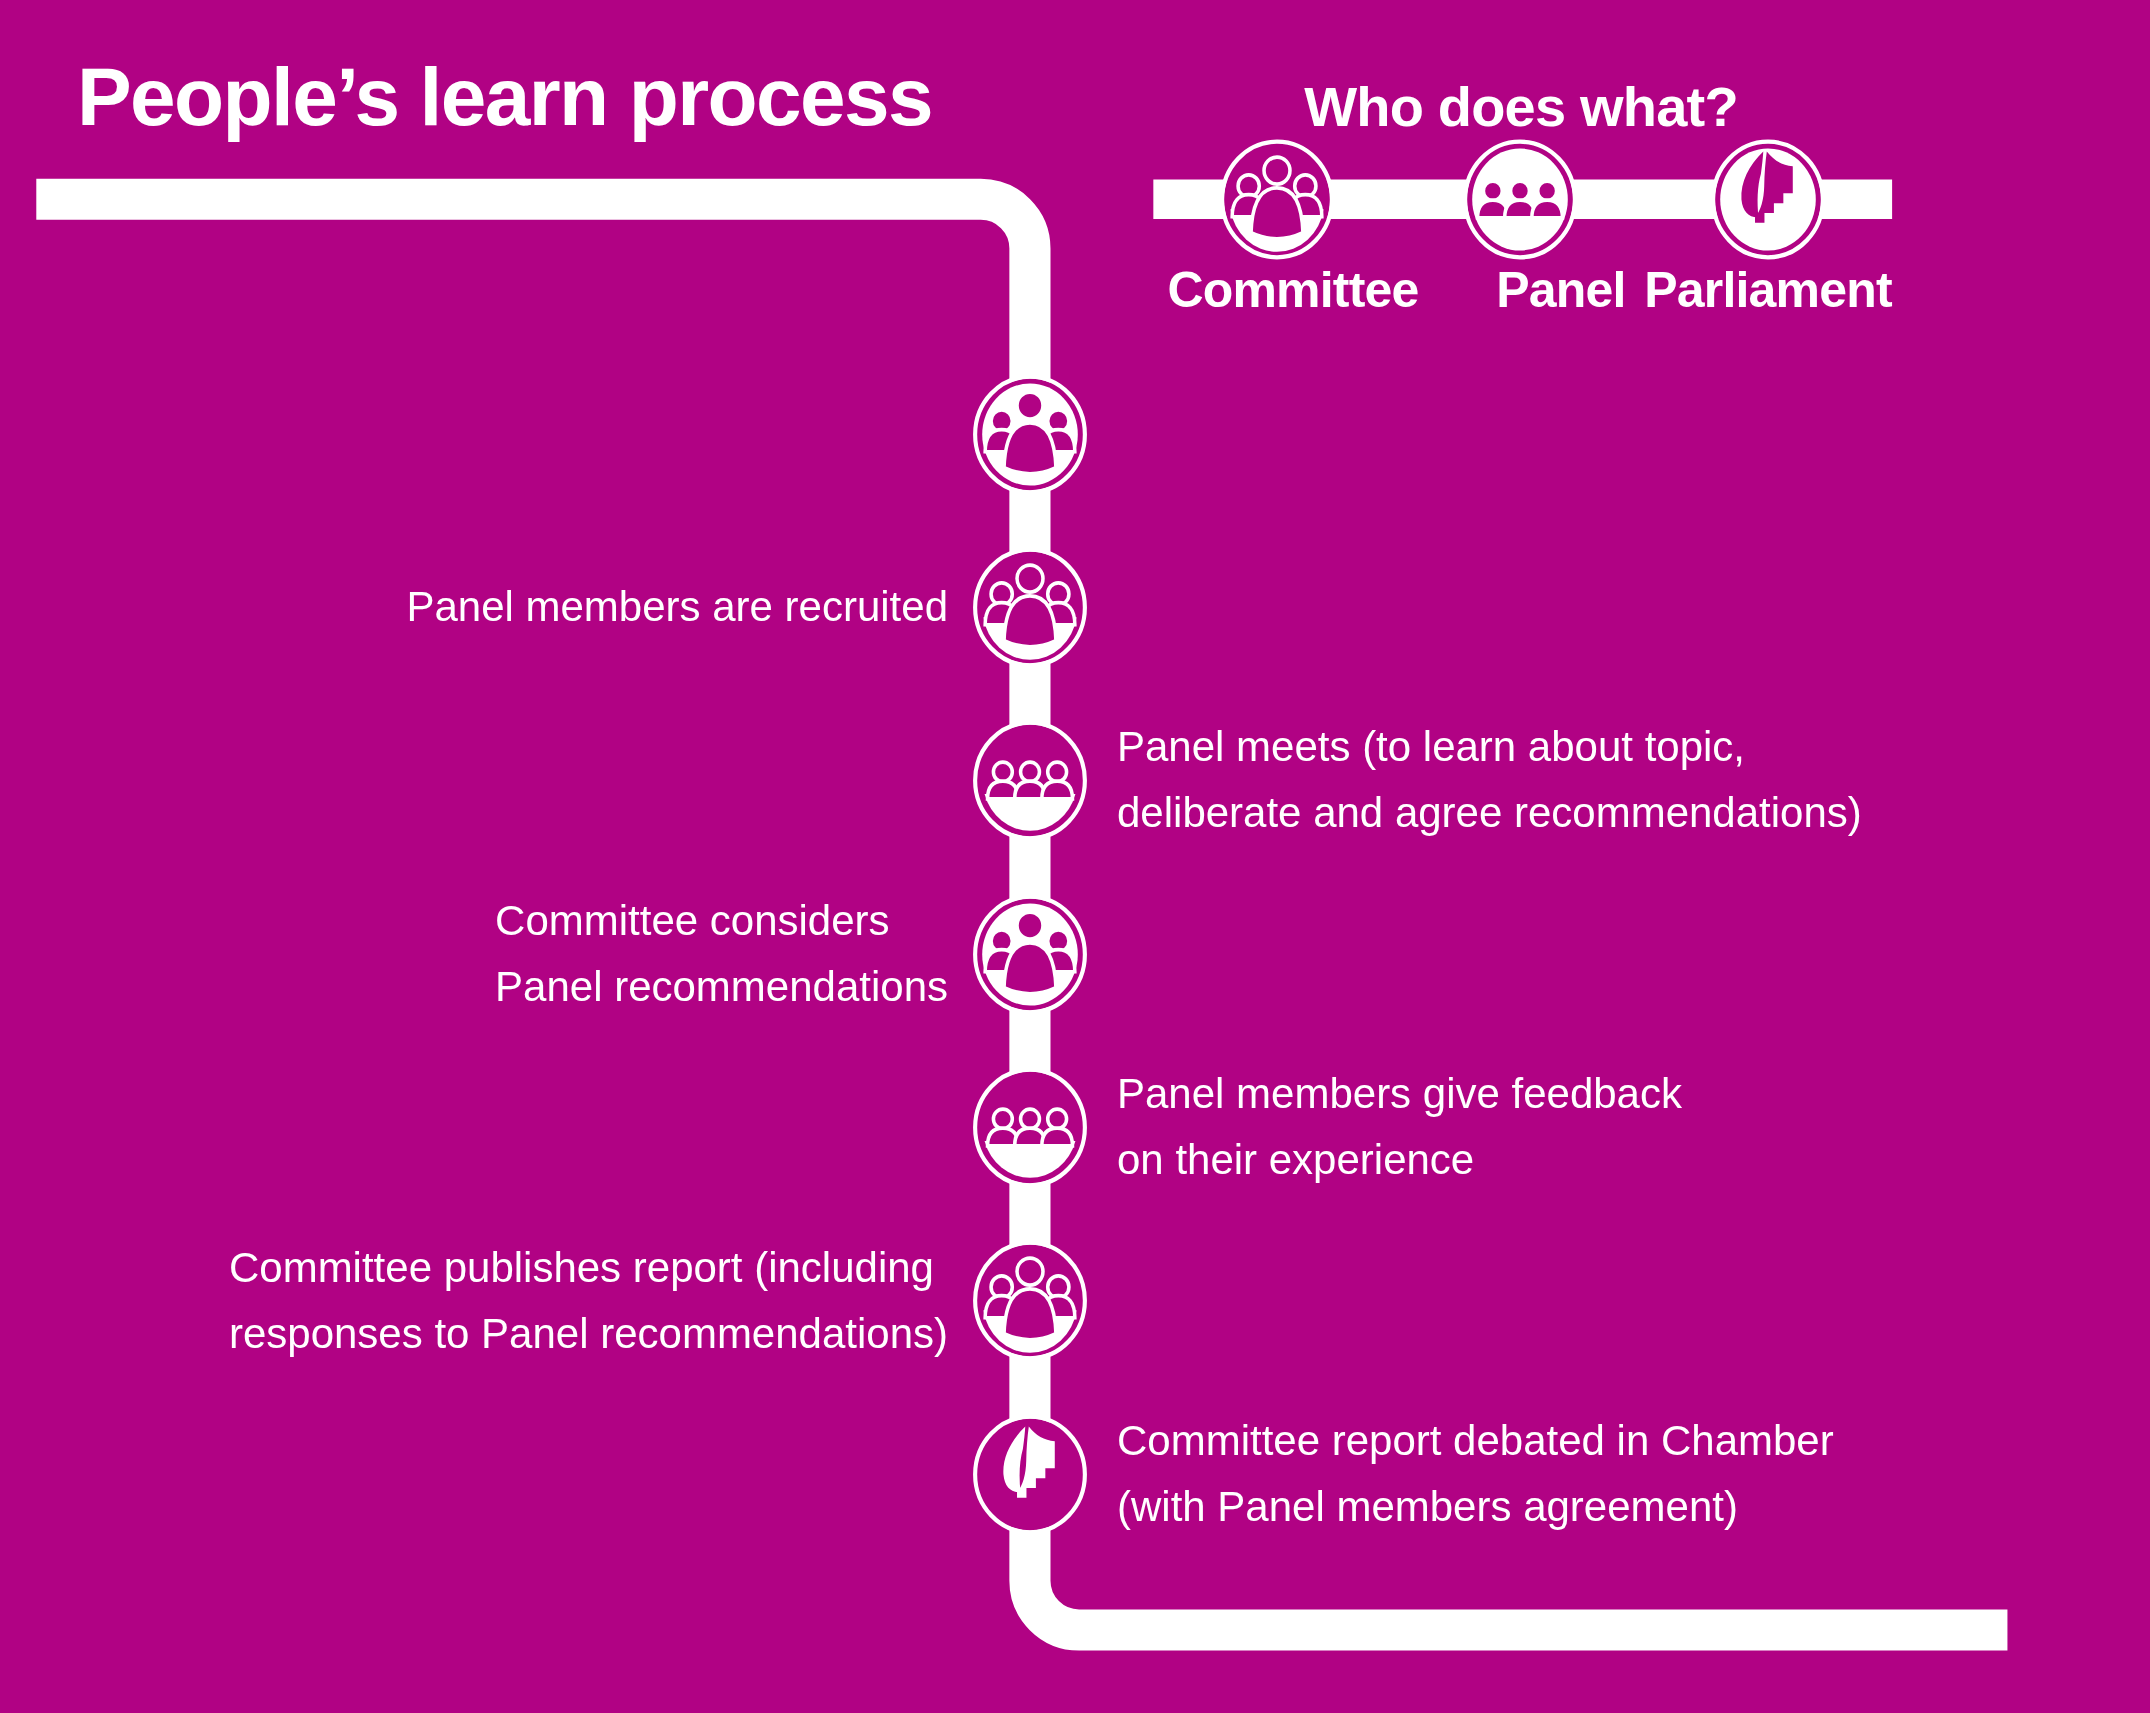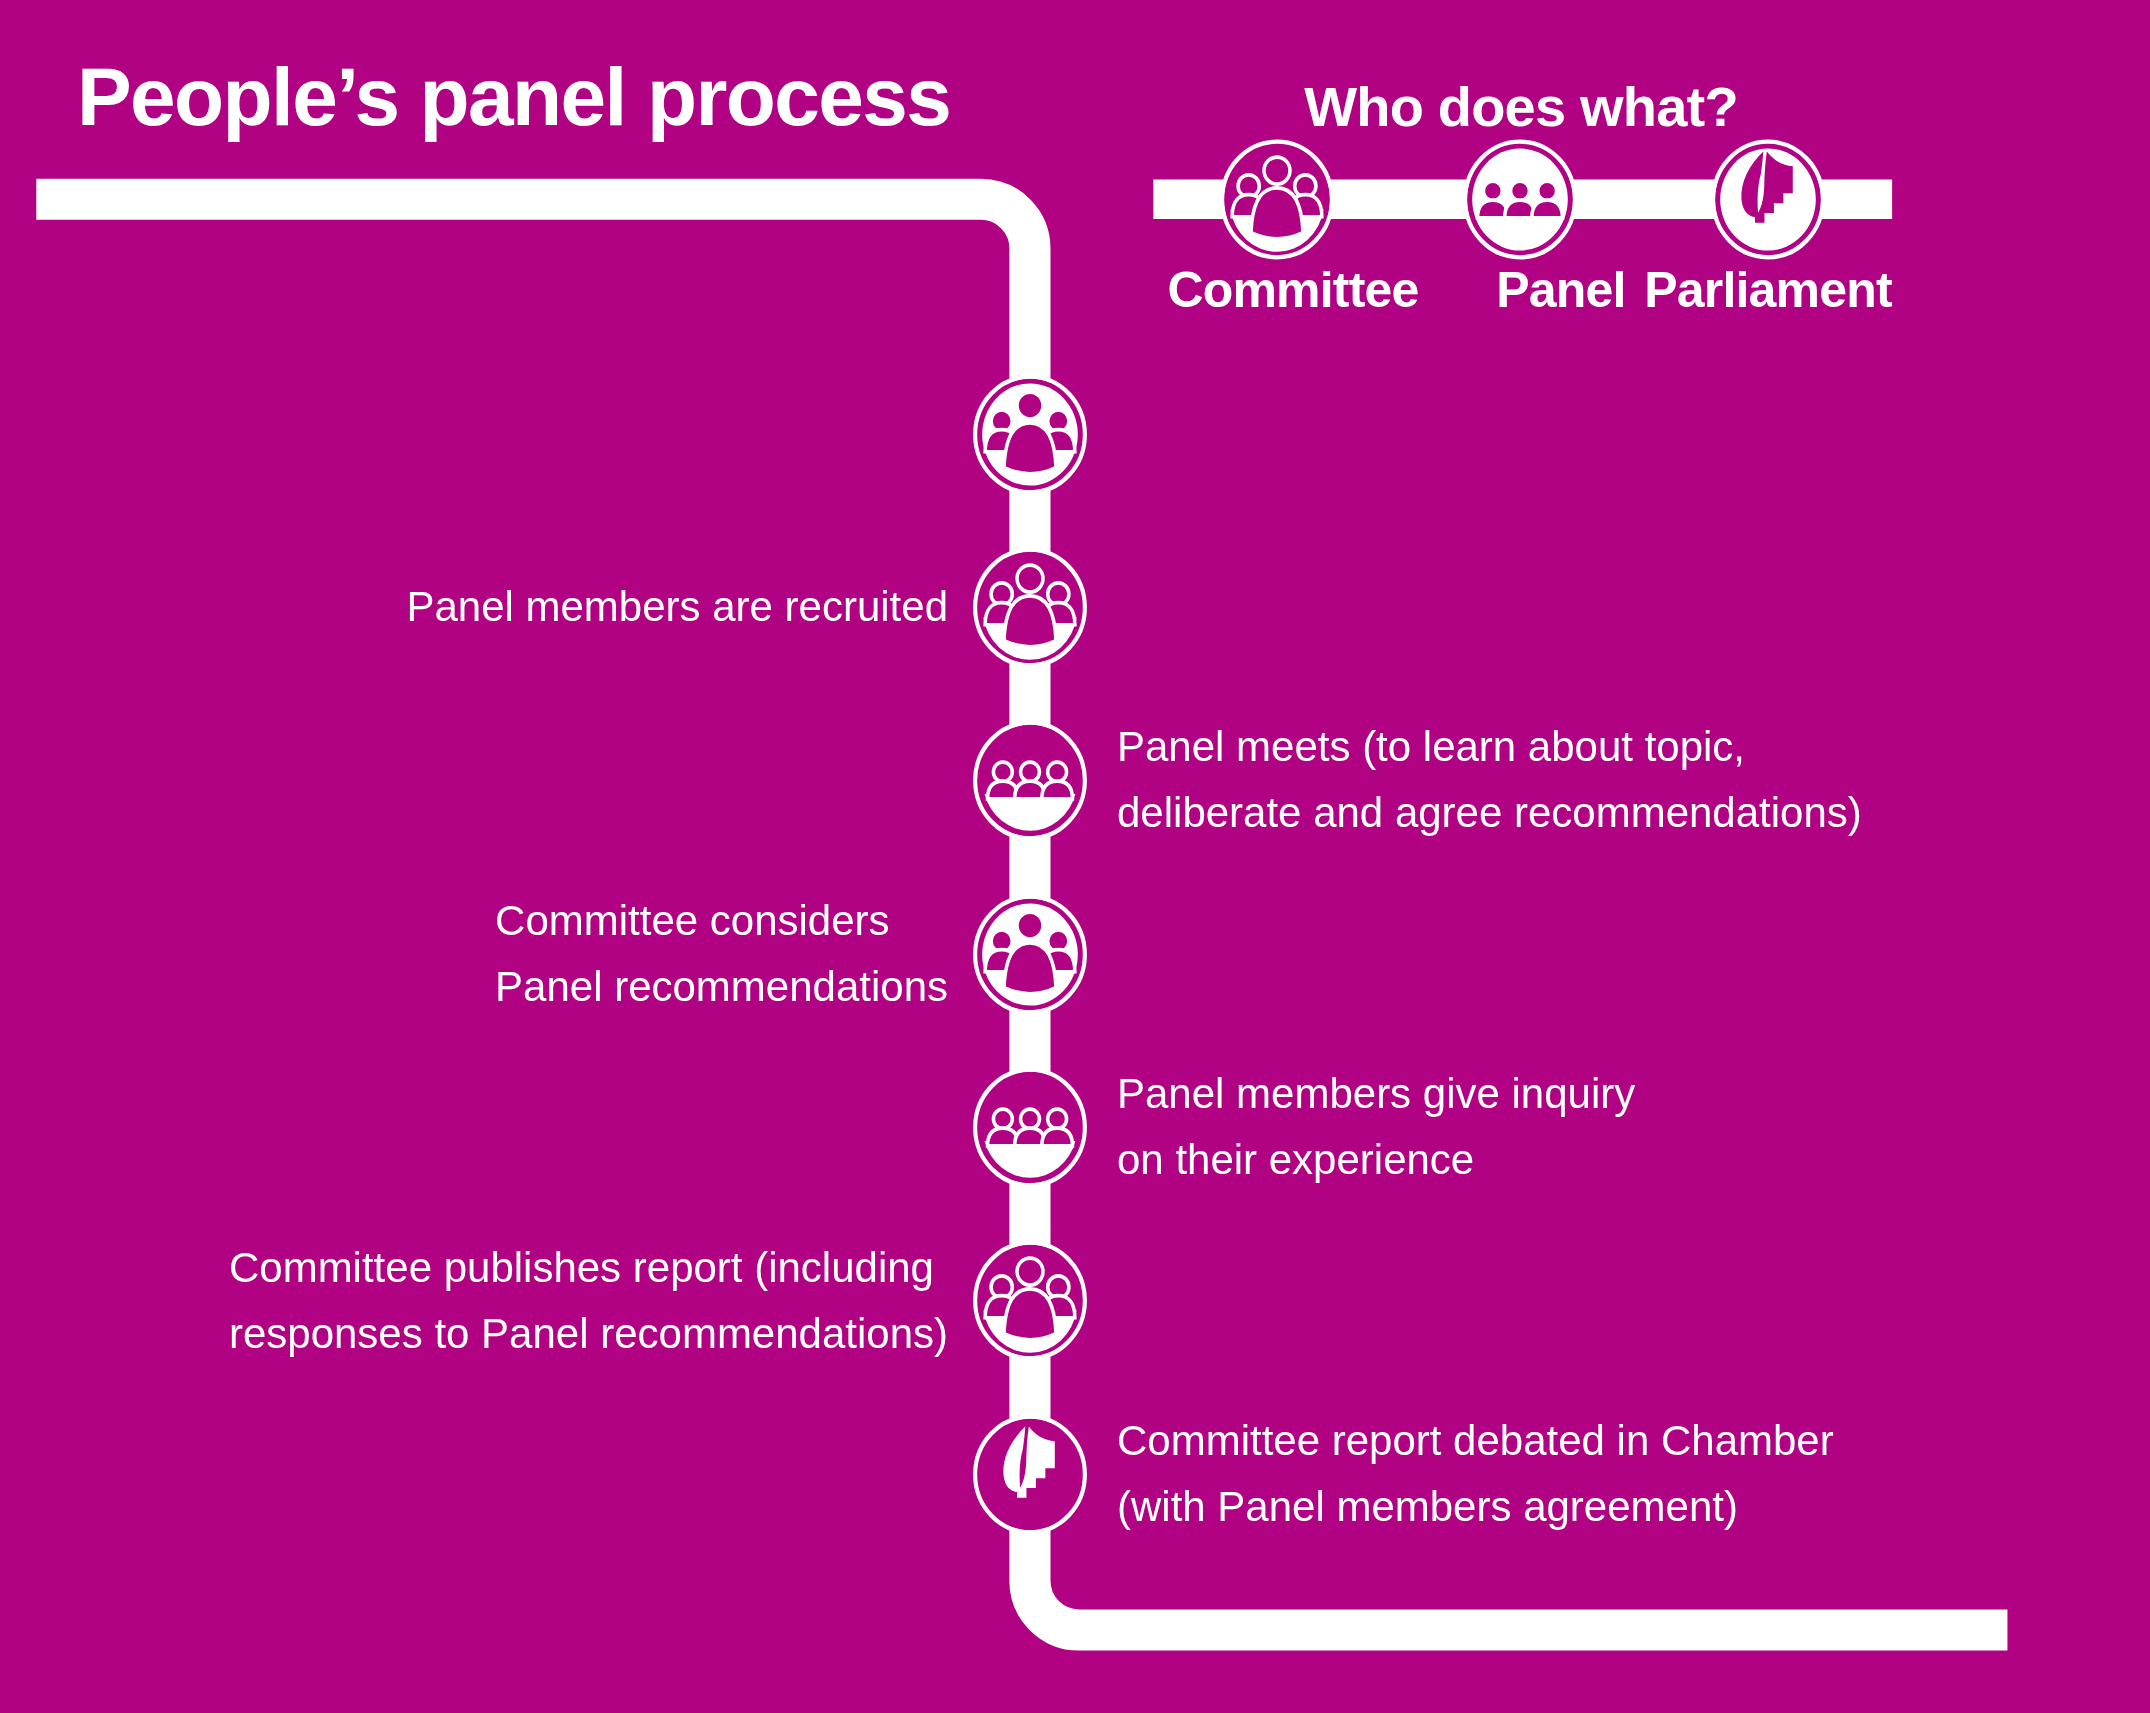--- a/index.html
+++ b/index.html
@@ -107,21 +107,21 @@
         <path d="M49,11 C55,18.5 62,22 71,23 L71,45 L63,45 L63,53 L55,53 L55,61 L47,61 L47,69 L39,69 L39,64.5 C44,59 46.5,50 46.8,39 C47,29 47.8,19 49,11 Z" fill="var(--mag)"></path>
       </symbol>
     </defs>
   </svg>
 
   <svg class="flow" width="2151" height="1714" viewBox="0 0 2667 2125">
     <path class="flowpath" d="M45,247 H1216 A61,61 0 0 1 1277,308 V1960 A61,61 0 0 0 1338,2021 H2489"></path>
     <path class="legendpath" d="M1430,247 H2346"></path>
   </svg>
 
-  <h1 class="title">People’s panel process</h1>
+  <h1 class="title">People’s learn process</h1>
 
   <div class="legend-heading">Who does what?</div>
 
   <svg class="icon" style="left:1218px; top:138px;" viewBox="0 0 100 100" preserveAspectRatio="none">
       <use href="#ic-committee-dark"></use>
     </svg>
   <svg class="icon" style="left:1461px; top:138px;" viewBox="0 0 100 100" preserveAspectRatio="none">
       <use href="#ic-panel-light"></use>
     </svg>
   <svg class="icon" style="left:1709px; top:138px;" viewBox="0 0 100 100" preserveAspectRatio="none">
@@ -156,21 +156,21 @@
     </svg>
   <div class="step-text left" style="top:888px;">
     <span class="ln">Committee considers</span>
     <span class="ln">Panel recommendations</span>
   </div>
 
   <svg class="icon" style="left:971px; top:1066px;" viewBox="0 0 100 100" preserveAspectRatio="none">
       <use href="#ic-panel-dark"></use>
     </svg>
   <div class="step-text right" style="top:1061px;">
-    <span class="ln">Panel members give inquiry</span>
+    <span class="ln">Panel members give feedback</span>
     <span class="ln">on their experience</span>
   </div>
 
   <svg class="icon" style="left:971px; top:1239px;" viewBox="0 0 100 100" preserveAspectRatio="none">
       <use href="#ic-committee-dark"></use>
     </svg>
   <div class="step-text left" style="top:1235px;">
     <span class="ln">Committee publishes report (including</span>
     <span class="ln">responses to Panel recommendations)</span>
   </div>

